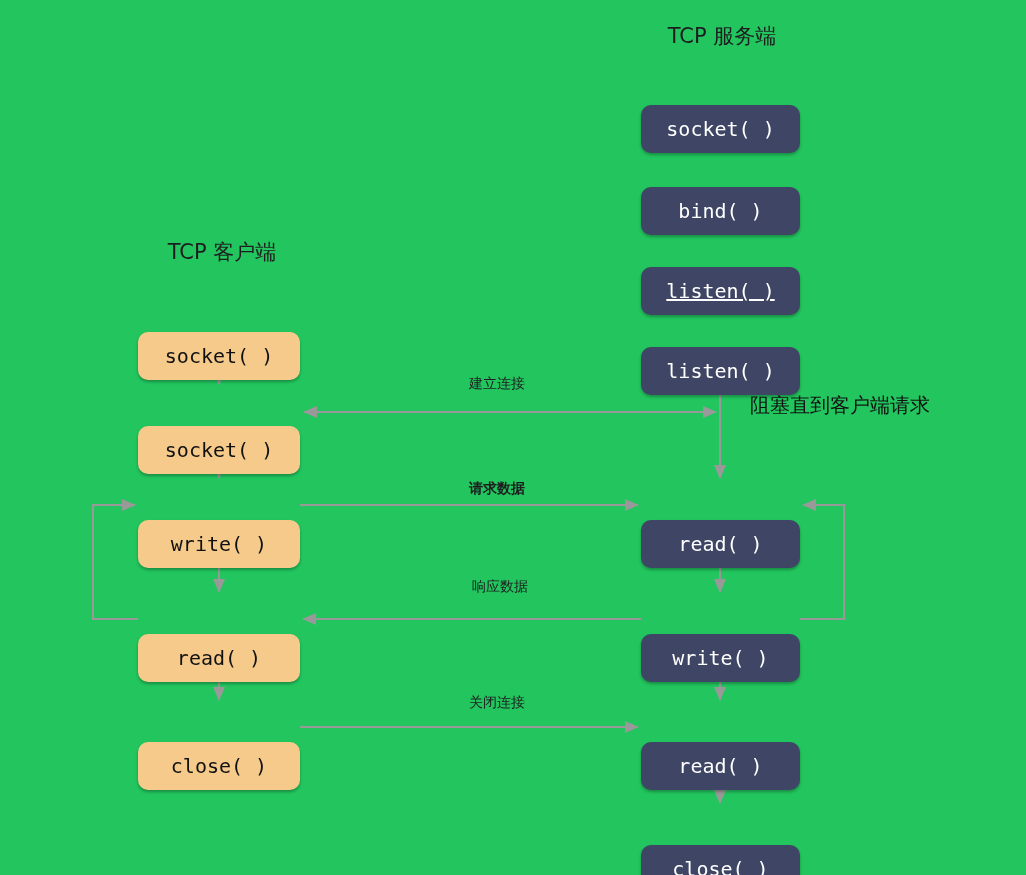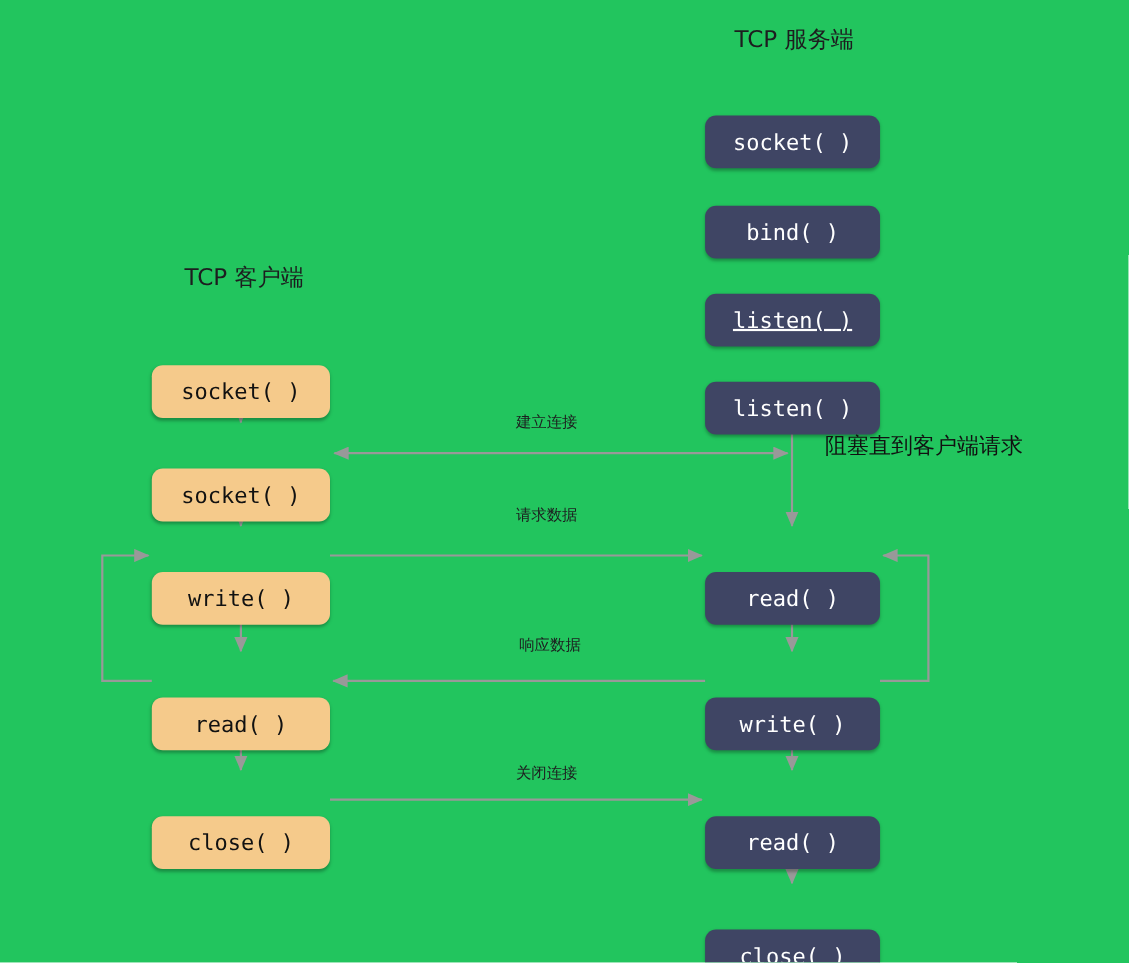--- a/index.html
+++ b/index.html
@@ -74,21 +74,21 @@
   .client-title { left: 222px; top: 226px; margin-top: 12px; }
 
   .edge-label {
     position: absolute;
     transform: translateX(-50%);
     font-size: 14px;
     color: #1D1D1F;
     white-space: nowrap;
   }
   .lbl-establish { left: 497px; top: 375px; }
-  .lbl-request   { left: 497px; top: 460px; }
+  .lbl-request   { left: 497px; top: 480px; font-weight: bold; }
   .lbl-response  { left: 500px; top: 578px; text-align: center; }
   .lbl-close     { left: 497px; top: 694px; font-family: Liberation Serif, serif; }
 
   .annotation {
     position: absolute;
     left: 750px;
     top: 392px;
     font-size: 20px;
     color: #111111;
     white-space: nowrap;

